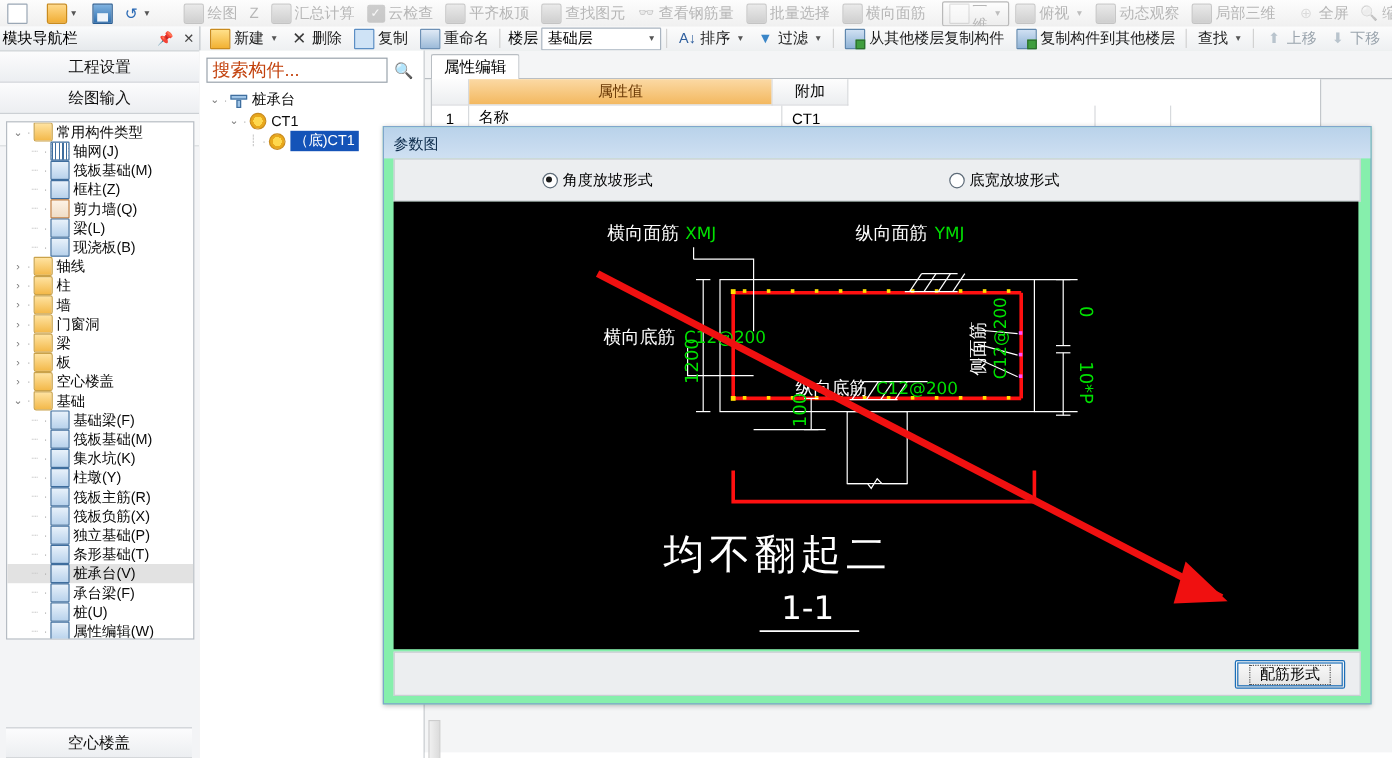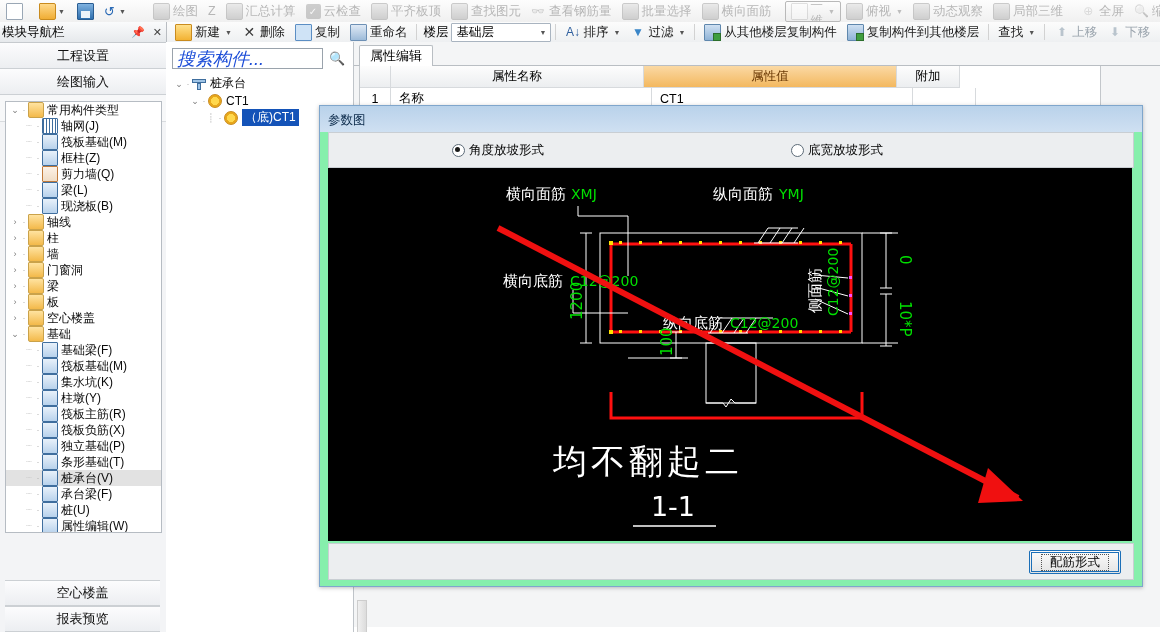--- a/index.html
+++ b/index.html
@@ -109,21 +109,21 @@
   .nav-bot .nav-bar{border-top:1px solid #ccd0d4;}
 
   
   .mid{
     position:absolute;left:166px;top:42px;width:187px;height:590px;background:#fff;
     border-right:1px solid #bfc4c9;
   }
   .searchrow{display:flex;align-items:center;padding:6px 6px 4px 6px;gap:4px;}
   .searchbox{
     flex:1;height:19px;border:1px solid #9aa3ac;background:#fff;
-    display:flex;align-items:center;padding:0 4px;font-size:18px;color:#1d4ed8;font-style:italic;
+    display:flex;align-items:center;padding:0 4px;font-size:15px;color:#c2410c;
   }
   .searchbtn{width:20px;height:20px;color:#2f7fc4;font-size:13px;display:flex;align-items:center;justify-content:center;}
   .ctree{padding:2px 0 0 6px;}
   .ctree .tnode{height:17px;}
   .tn-sel{background:#1453b8;color:#fff;}
   .gear{
     width:12px;height:12px;border-radius:50%;
     background:radial-gradient(circle,#ffd84d 0 45%,#e8a81b 46% 100%);
     border:1px solid #c98b1e;position:relative;
   }
@@ -519,23 +519,20 @@
           <span class="tdot">·</span>
           <span class="tico bico"></span>
           <span class="tlab">属性编辑(W)</span>
         </div>
       </div>
 
     <div class="nav-bot">
       <div class="nav-bar" style="height:24px;">
         <span>空心楼盖</span>
       </div>
-      <div class="nav-bar" style="height:24px;">
-        <span>报表预览</span>
-      </div>
     </div>
   </div>
 
   <div class="mid">
     <div class="searchrow">
       <div class="searchbox">
         <span>搜索构件...</span>
       </div>
       <div class="searchbtn">🔍</div>
     </div>
@@ -562,21 +559,20 @@
   </div>
 
   <div class="rightpane">
     <div class="ptabline"></div>
     <div class="ptab">
       <span>属性编辑</span>
     </div>
     <div class="ptable">
       <div class="prow">
         <div class="pcell phead c-idx"></div>
-        <div class="pcell phead c-name">属性名称</div>
         <div class="pcell phead val c-val">属性值</div>
         <div class="pcell phead c-add">附加</div>
       </div>
       <div class="prow">
         <div class="pcell c-idx">1</div>
         <div class="pcell c-name cell-l linkblue">名称</div>
         <div class="pcell c-val cell-l">CT1</div>
         <div class="pcell c-add"></div>
       </div>
     </div>

